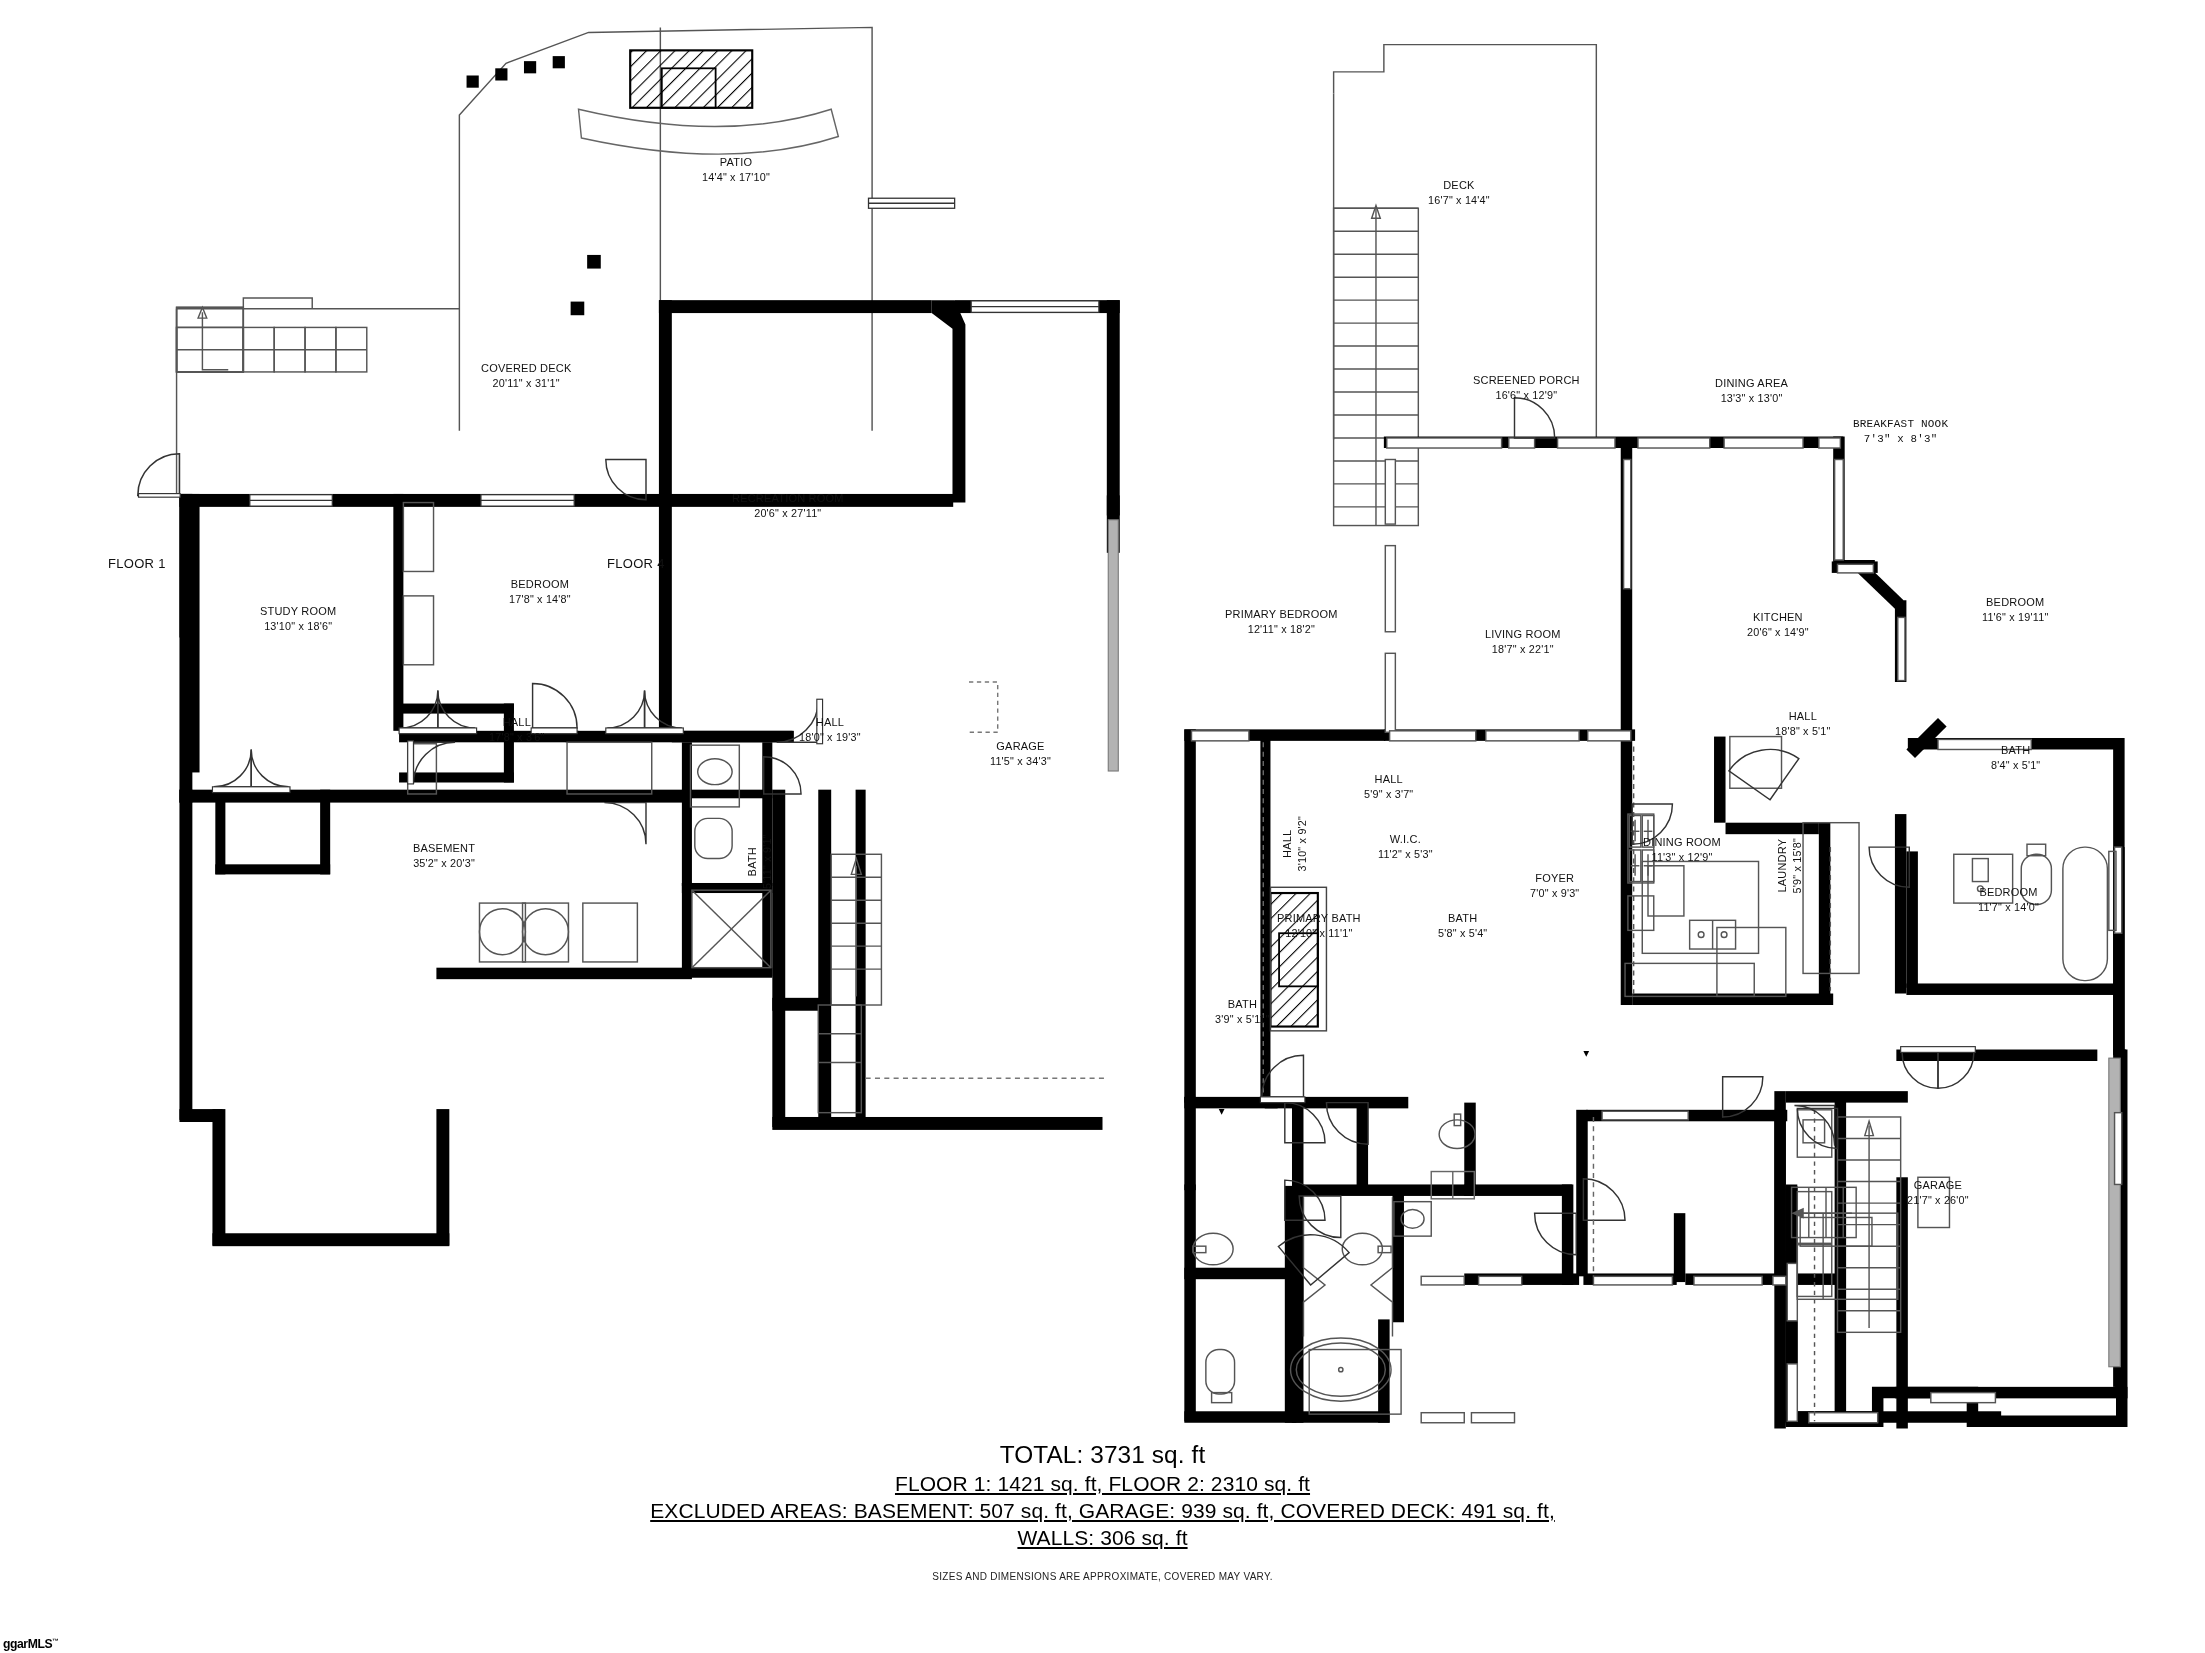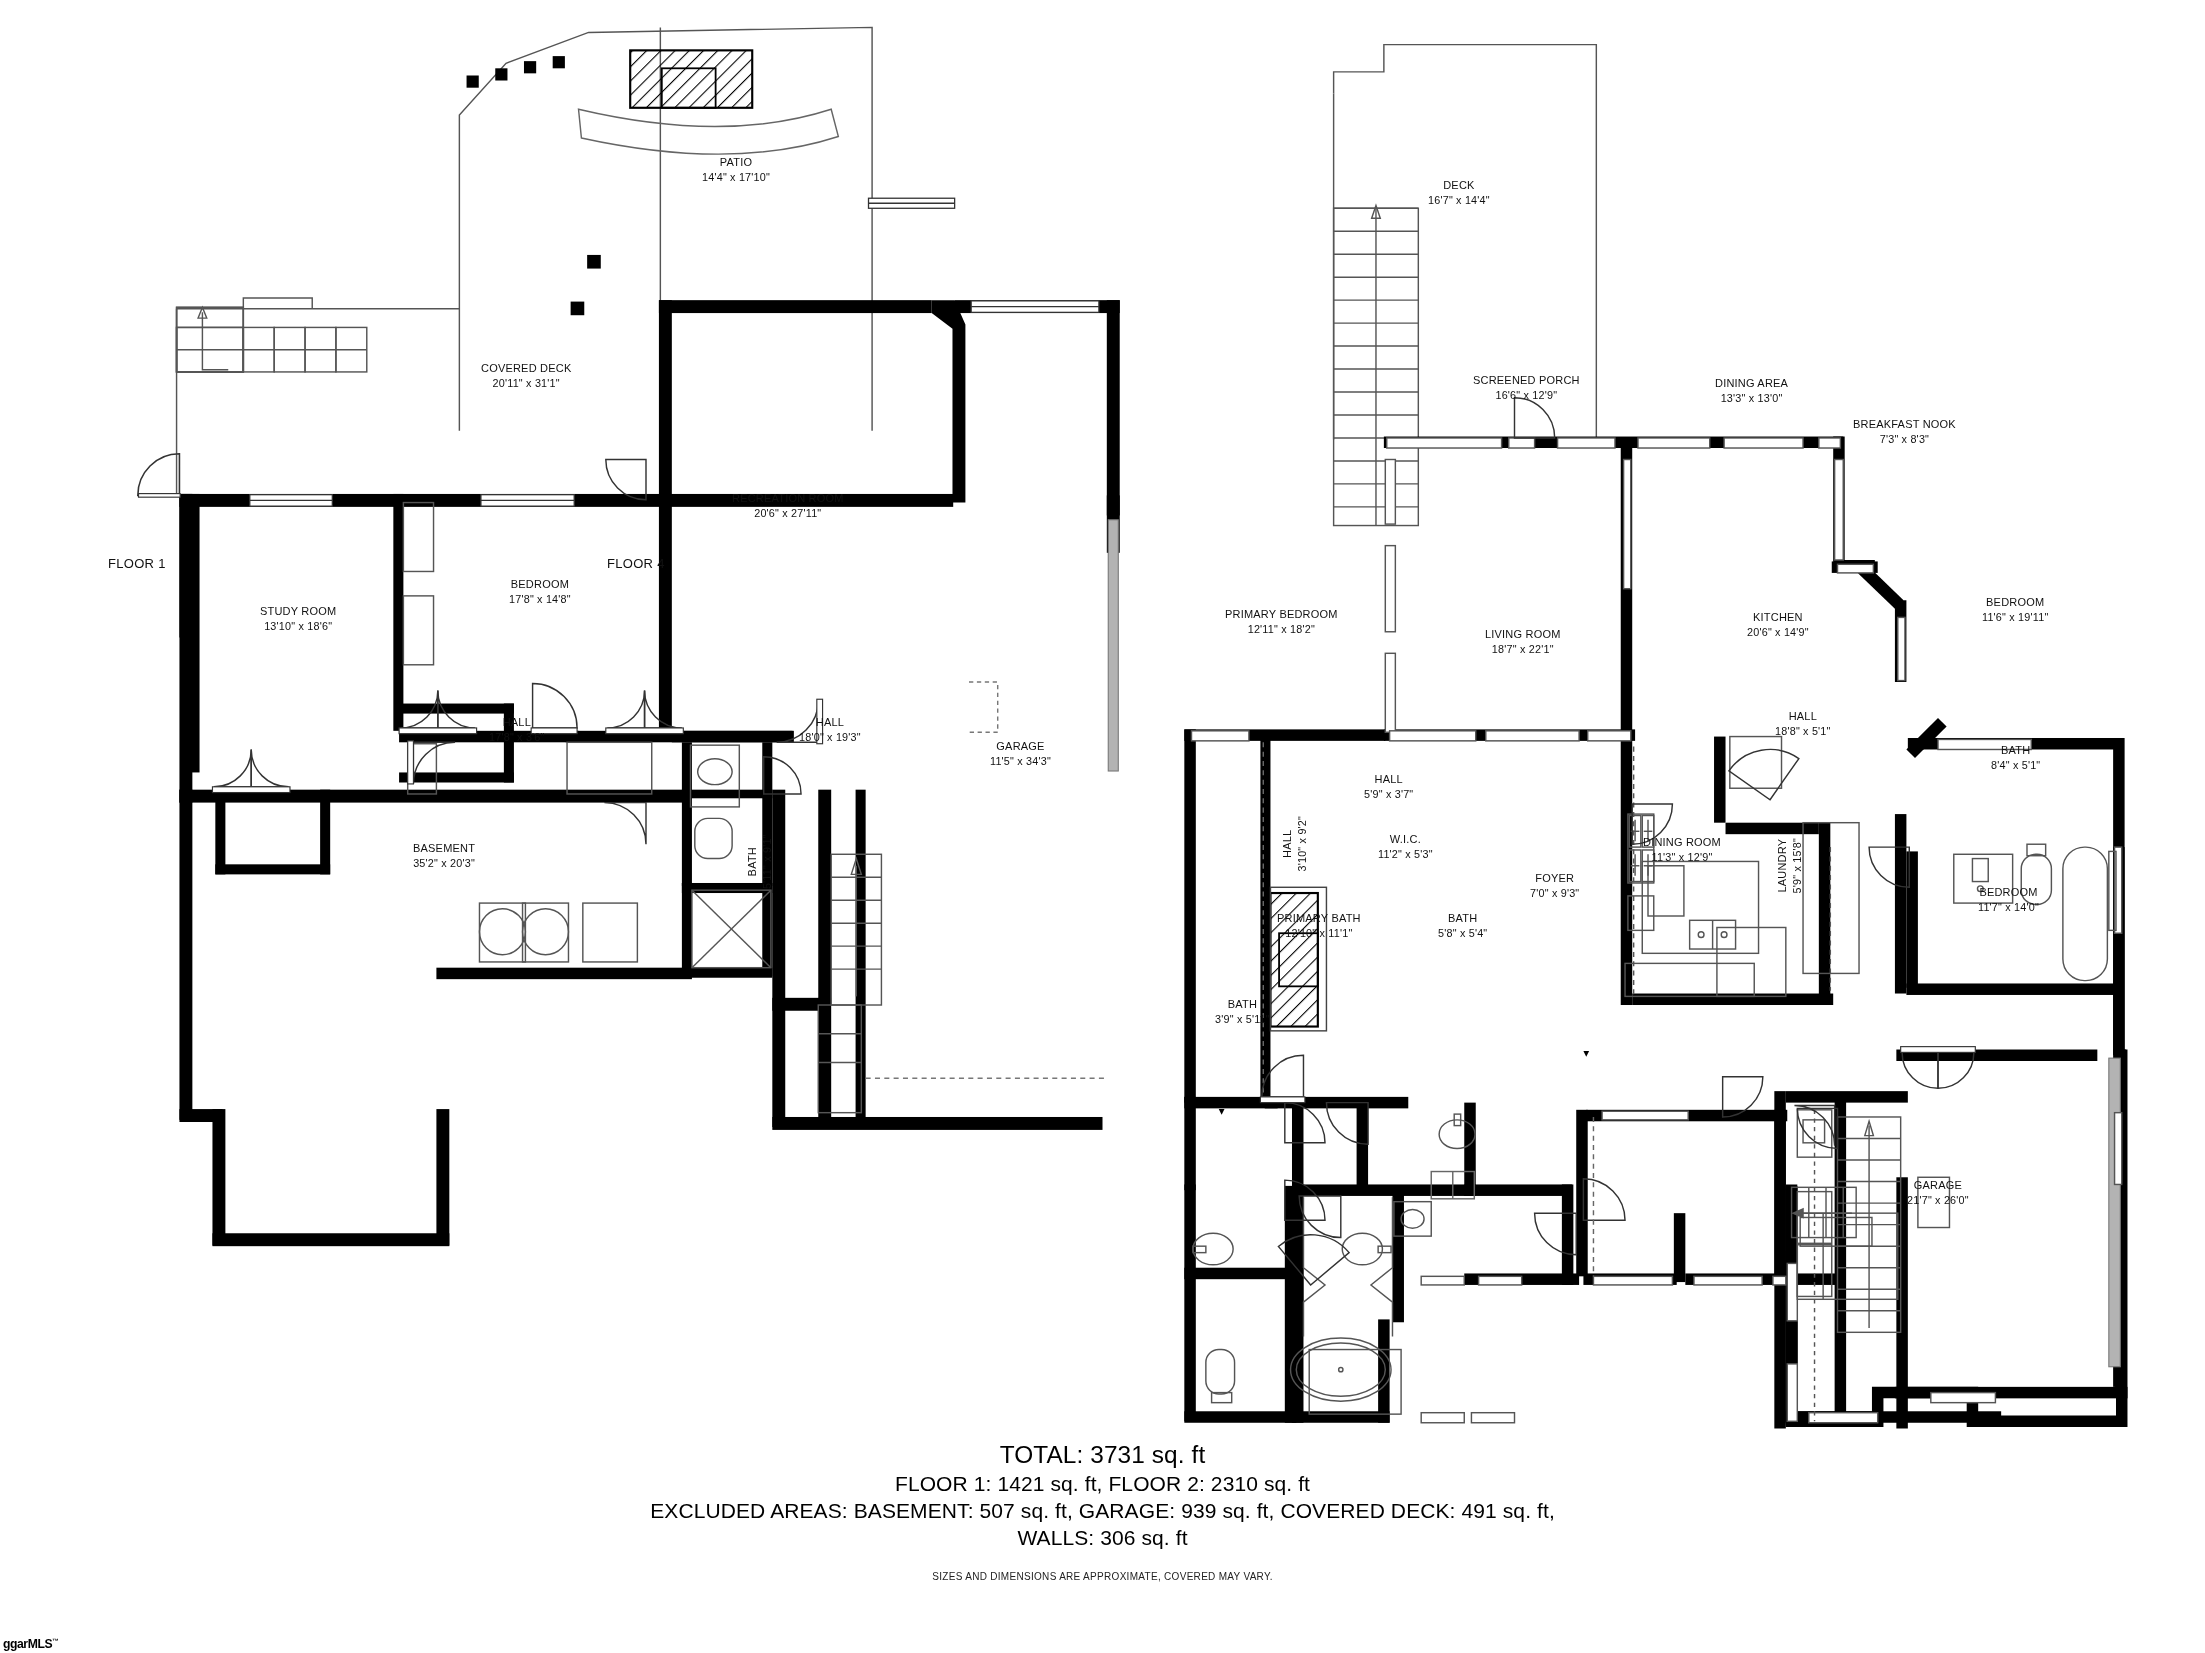--- a/index.html
+++ b/index.html
@@ -9,21 +9,21 @@
   svg{position:absolute;top:0;left:0;width:2205px;height:1654px;}
   .lbl{position:absolute;text-align:center;line-height:1.35;
        font-size:10.8px;letter-spacing:0.2px;color:#111;white-space:nowrap;}
   .lbl .nm{display:block;font-size:11px;}
   .lbl .dim{display:block;font-size:10.8px;}
   .lbl.vert{transform:rotate(-90deg);transform-origin:center center;}
   .floortag{position:absolute;font-size:13px;letter-spacing:0.3px;color:#111;}
   .summary{position:absolute;left:0;right:0;text-align:center;
            font-family:"Liberation Sans","DejaVu Sans",sans-serif;color:#000;}
   .sum-total{font-size:24.4px;font-weight:normal;letter-spacing:0.1px;}
-  .sum-line{font-size:21px;letter-spacing:0.1px;margin-top:2.9px;}
+  .sum-line{font-size:21px;letter-spacing:0.1px;margin-top:2.9px;text-decoration:underline;}
   .sum-note{font-size:10px;letter-spacing:0.3px;margin-top:21.5px;color:#222;}
   .logo{position:absolute;left:2.9px;bottom:2.9px;display:flex;align-items:flex-end;gap:0.7px;}
   .logo-txt{font-size:12.2px;font-weight:bold;letter-spacing:-0.4px;color:#000;
             font-family:"Liberation Sans","DejaVu Sans",sans-serif;}
   .logo-tm{font-size:6.5px;vertical-align:super;}
 </style>
 </head>
 <body>
 
 <div id="stage">
@@ -635,21 +635,21 @@
         <span class="dim">16'7" x 14'4"</span>
       </div>
       <div class="lbl" style="left: 1473px; top: 373px;">
         <span class="nm">SCREENED PORCH</span>
         <span class="dim">16'6" x 12'9"</span>
       </div>
       <div class="lbl" style="left: 1715px; top: 376px;">
         <span class="nm">DINING AREA</span>
         <span class="dim">13'3" x 13'0"</span>
       </div>
-      <div class="lbl" style="left: 1853px; top: 417px;">
+      <div class="lbl" style="left: 1853px; top: 417px; font-family: Liberation Mono, monospace;">
         <span class="nm">BREAKFAST NOOK</span>
         <span class="dim">7'3" x 8'3"</span>
       </div>
       <div class="lbl" style="left: 1225px; top: 607px;">
         <span class="nm">PRIMARY BEDROOM</span>
         <span class="dim">12'11" x 18'2"</span>
       </div>
       <div class="lbl" style="left: 1485px; top: 627px;">
         <span class="nm">LIVING ROOM</span>
         <span class="dim">18'7" x 22'1"</span>

